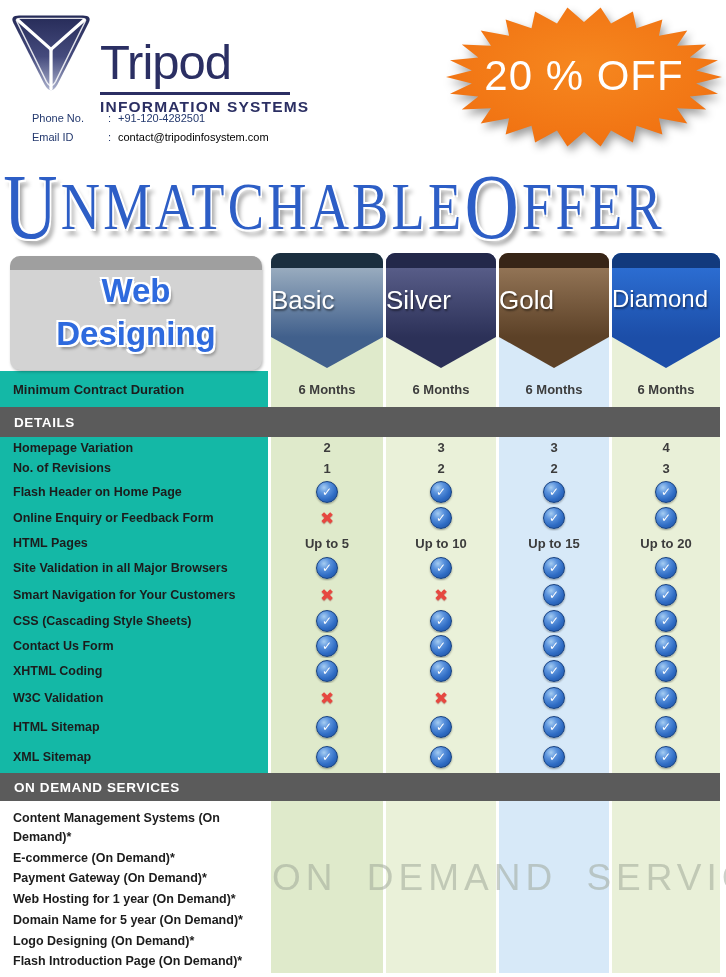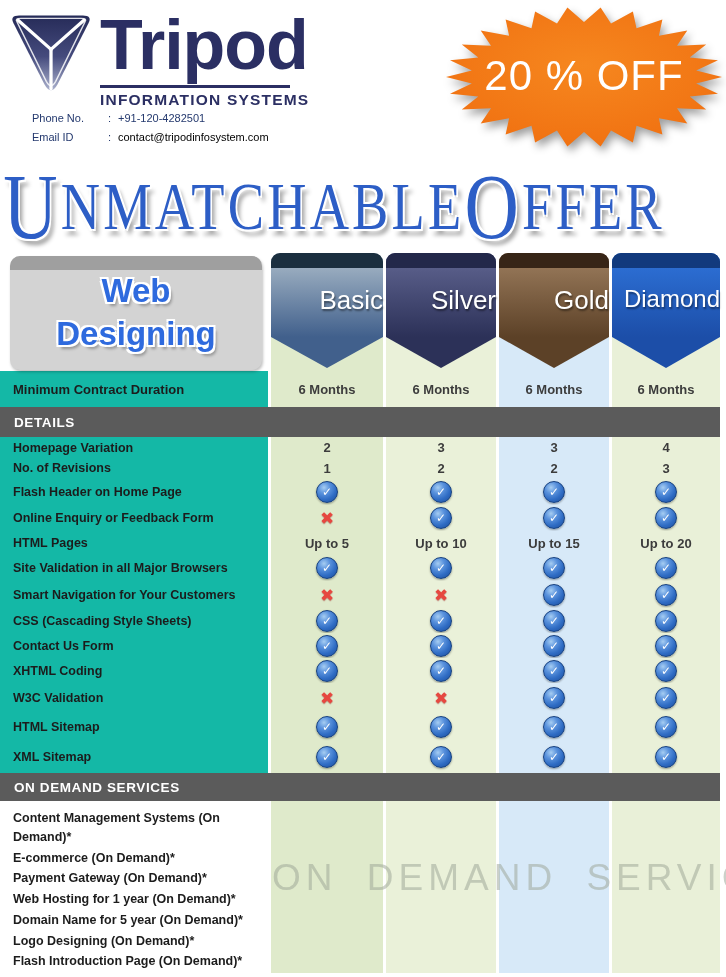--- a/index.html
+++ b/index.html
@@ -6,21 +6,21 @@
   body {
     width:726px; height:977px; background:#ffffff;
     font-family:"Liberation Sans", sans-serif;
     overflow:hidden; position:relative;
   }
 
   
   .top-header { position:relative; height:158px; }
   .logo-icon { position:absolute; left:4px; top:8px; }
   .brand-wrap { position:absolute; left:100px; top:10px; width:190px; }
-  .brand-name { font-size:70px; font-weight:bold; color:#2b2f63; line-height:1; letter-spacing:-1px; }
+  .brand-name { font-size:49px; font-weight:normal; color:#2b2f63; line-height:1; letter-spacing:-1px;margin-top:28px; }
   .brand-sub { margin-top:5px; border-top:3px solid #2b2f63; padding-top:3px;
                font-size:15.5px; font-weight:bold; color:#2b2f63; letter-spacing:1.2px; white-space:nowrap; }
   .contact { position:absolute; left:32px; top:109px; font-size:11px; color:#24396e; }
   .contact-row { line-height:19px; }
   .c-label { display:inline-block; width:76px; }
   .c-colon { display:inline-block; width:10px; }
   .c-val { color:#24396e; }
   .c-val.email { color:#000000; }
 
   
@@ -52,21 +52,21 @@
   .cell { display:flex; align-items:center; }
 
   
   .plan-head { position:relative; height:118px; }
   .colbg { position:absolute; left:0; right:0; top:84px; bottom:0; background:var(--colbg); }
   .ribbon { position:absolute; left:0; right:0; top:0; height:84px;
             background:linear-gradient(180deg, var(--rfrom) 4%, var(--rto) 100%);
             border-radius:9px 9px 0 0; }
   .ribbon::before { content:""; position:absolute; left:0; right:0; top:0; height:15px;
                     background:var(--rtop); border-radius:9px 9px 0 0; }
-  .plan-name { position:absolute; left:0; right:0; top:32px; text-align:right;
+  .plan-name { position:absolute; left:0; right:0; top:32px; text-align:left;
                color:#fff; font-size:26px; text-shadow:1px 2px 2px rgba(0,0,0,.45); }
   .plan-name.small { font-size:24px; }
   .ribbon-point { position:absolute; left:0; right:0; top:84px; height:31px;
                   background:var(--rto); clip-path:polygon(0 0, 100% 0, 50% 100%); }
 
   .web-box { position:relative; width:252px; height:114px; margin:2px 6px 0 10px;
              background:#d3d3d3; border-radius:10px; box-shadow:1px 2px 3px rgba(0,0,0,.25);
              display:flex; flex-direction:column; align-items:center; justify-content:center; }
   .web-box::before { content:""; position:absolute; left:0; right:0; top:0; height:14px;
                      background:#9f9f9f; border-radius:10px 10px 0 0; }

